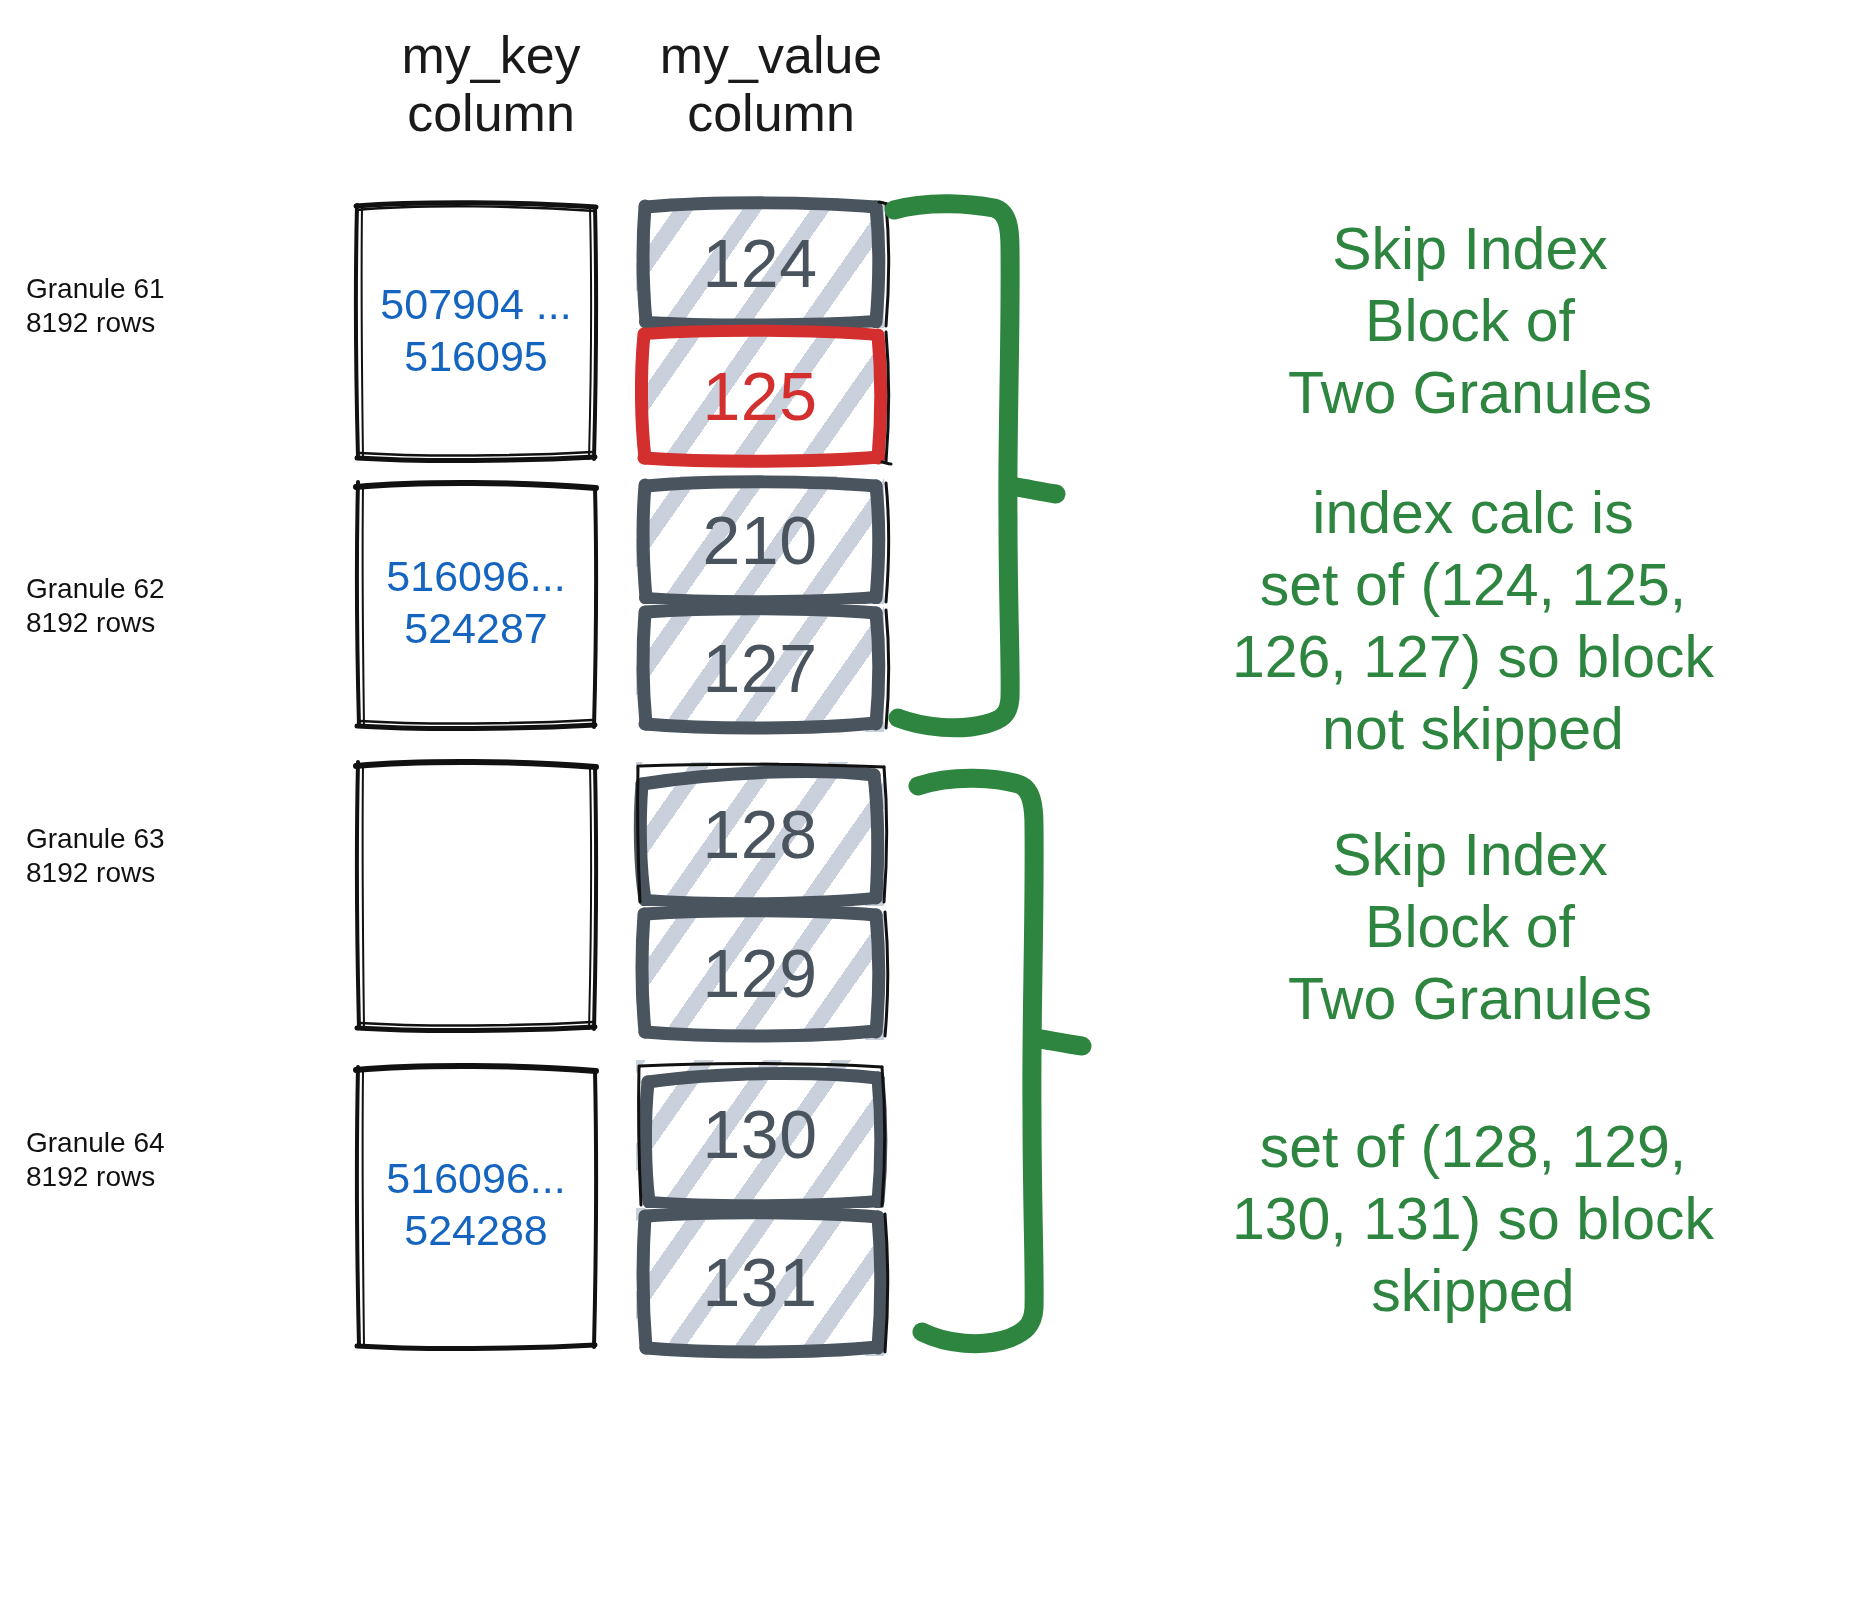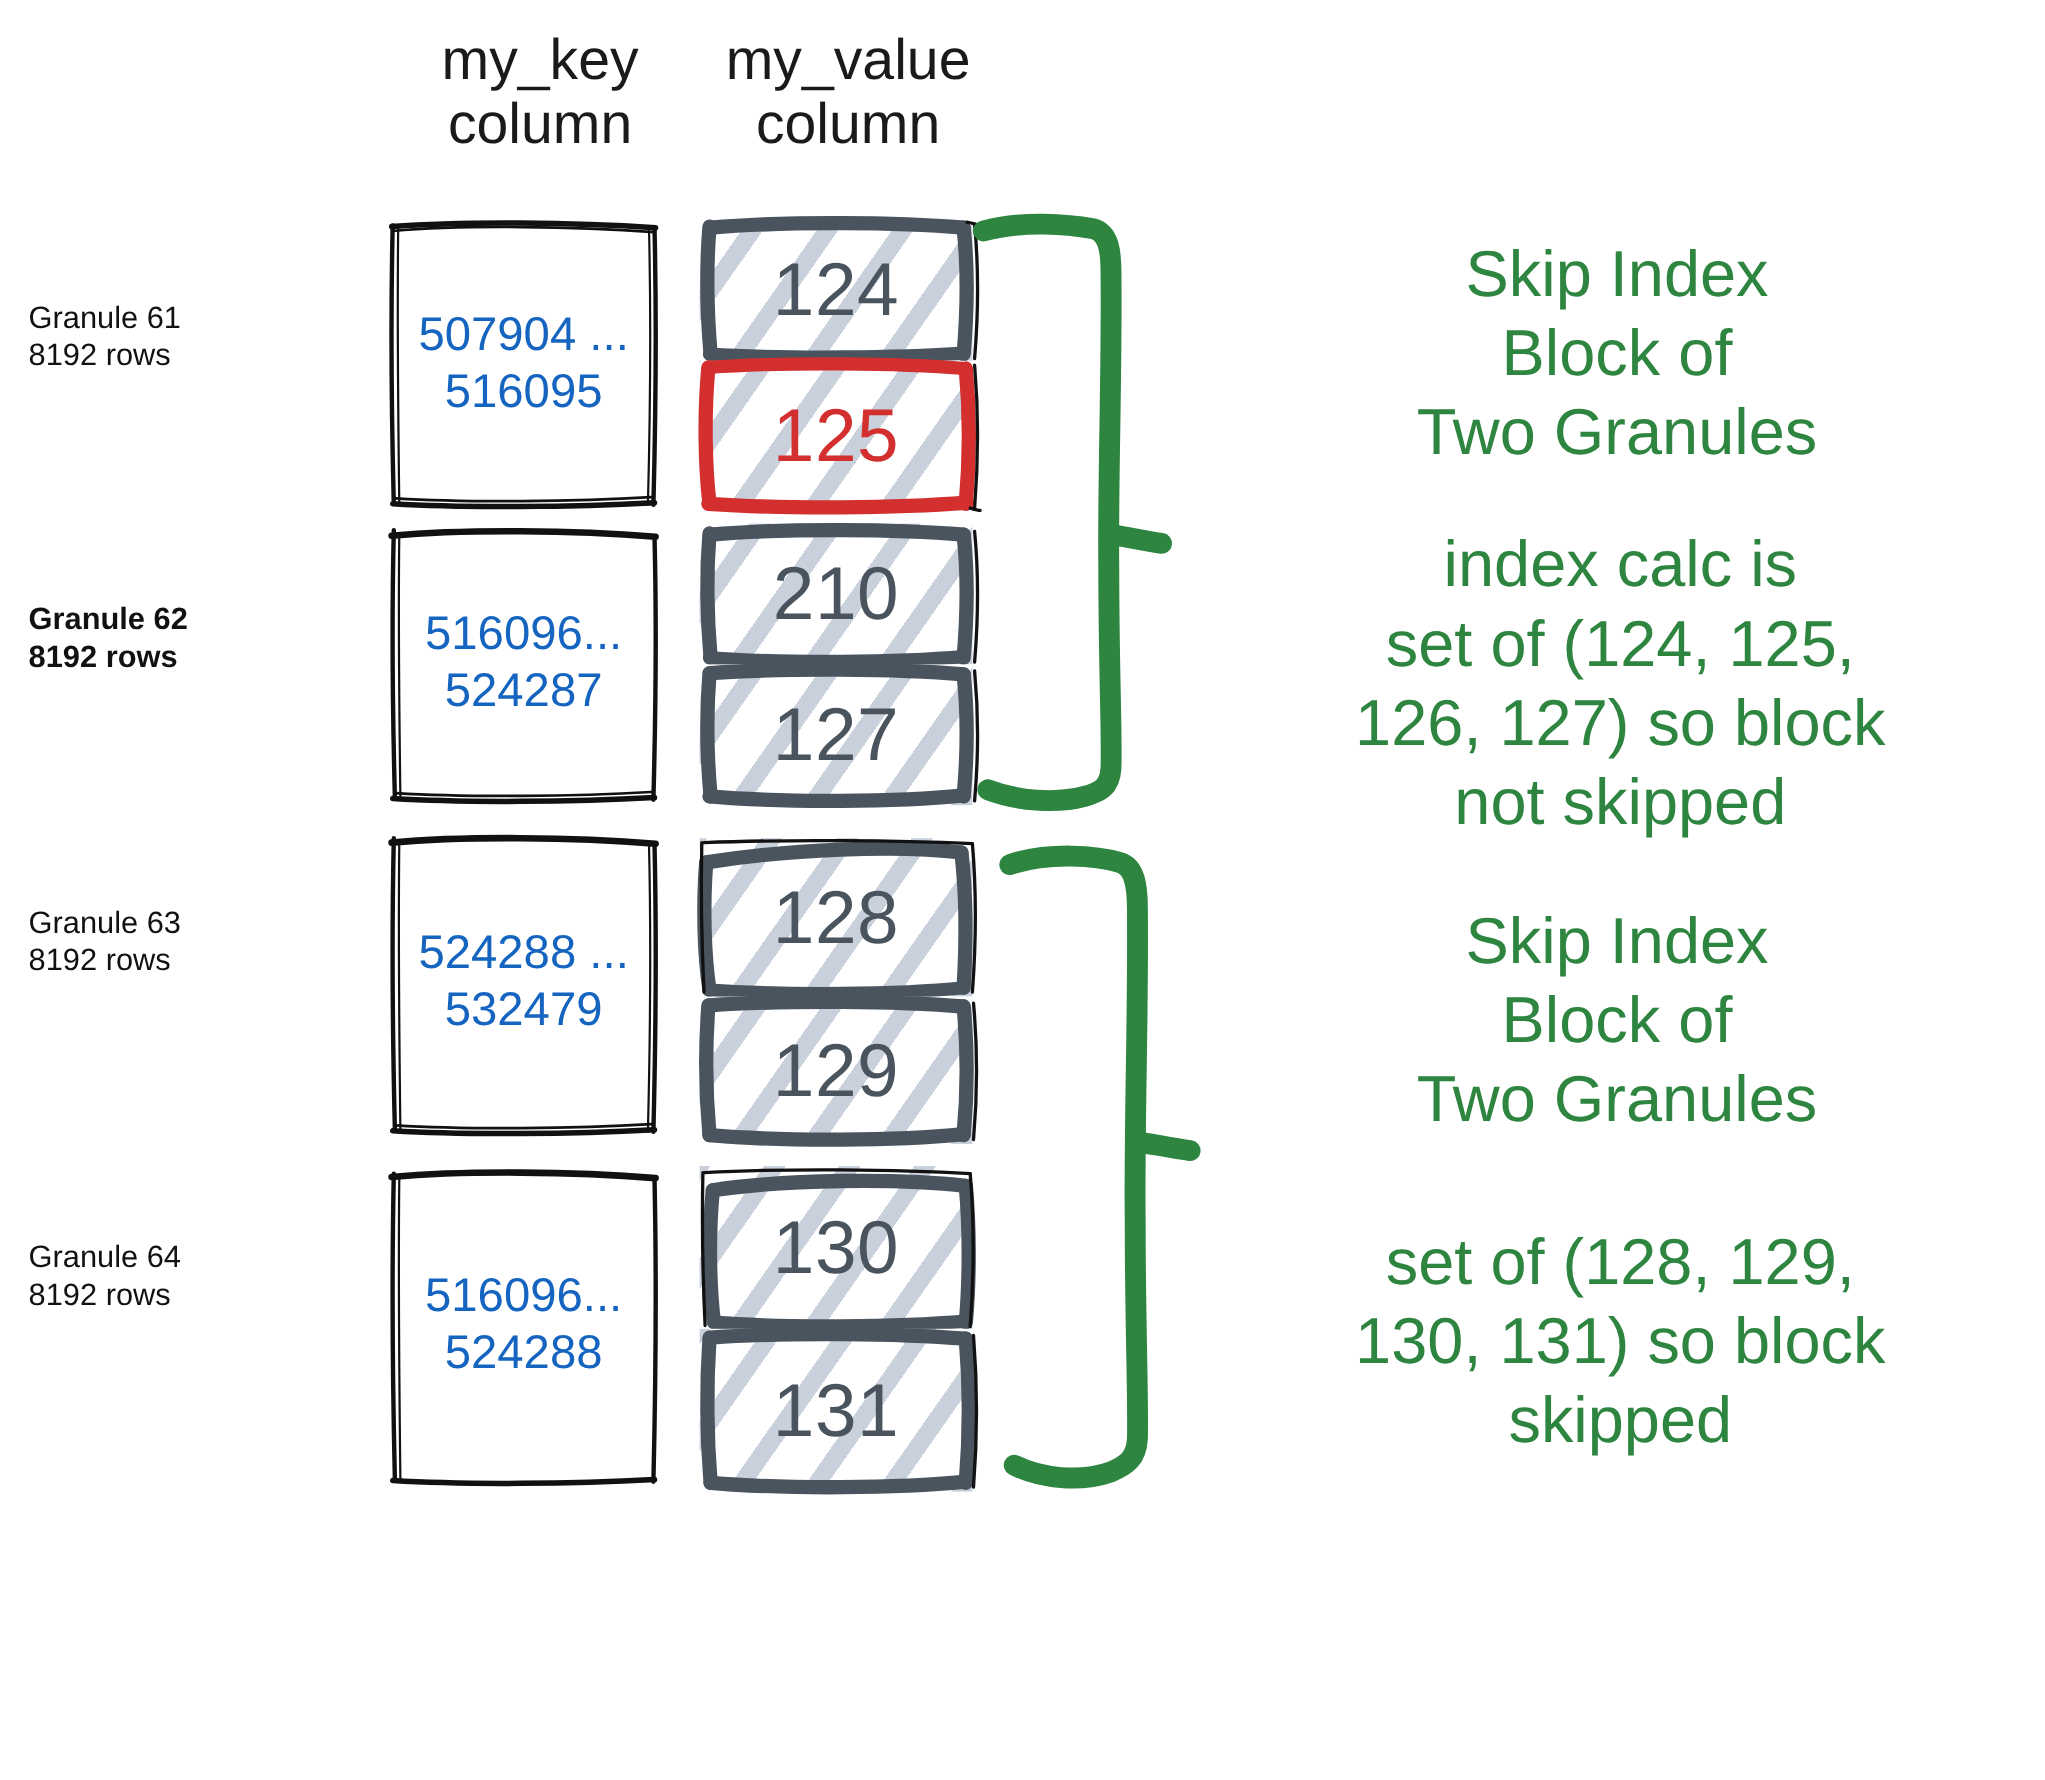--- a/index.html
+++ b/index.html
@@ -164,21 +164,21 @@
     <path d="M8,6 C80,1 180,2 242,7" fill="none" stroke="#d32f2f" stroke-width="12" stroke-linecap="round"></path>
     <path d="M8,6 C4,48 5,96 9,130" fill="none" stroke="#d32f2f" stroke-width="13" stroke-linecap="round"></path>
     <path d="M242,7 C246,50 245,96 242,130" fill="none" stroke="#d32f2f" stroke-width="13" stroke-linecap="round"></path>
     <path d="M8,130 C80,135 180,134 243,129" fill="none" stroke="#d32f2f" stroke-width="13" stroke-linecap="round"></path>
     <path d="M250,4 C254,50 253,96 250,134" fill="none" stroke="#111" stroke-width="3" stroke-linecap="round"></path>
     <path d="M246,134 C250,135 253,136 255,136" fill="none" stroke="#111" stroke-width="3" stroke-linecap="round"></path>
   </svg>
   <div class="val-text flag">125</div>
 </div>
 
-<div class="row-label" style="top:546px;font-weight:bold;">Granule 62
+<div class="row-label" style="top:572px;">Granule 62
 8192 rows</div>
 
 <div class="key-box" style="top:478px; height:252px;">
   <svg viewBox="0 0 248 252" preserveAspectRatio="none">
     <path d="M4,9 C70,3 170,4 244,10" fill="none" stroke="#111" stroke-width="6" stroke-linecap="round"></path>
     <path d="M6,4 C4,86 5,172 7,248" fill="none" stroke="#111" stroke-width="4" stroke-linecap="round"></path>
     <path d="M11,8 C10,88 11,174 12,248" fill="none" stroke="#111" stroke-width="2" stroke-linecap="round"></path>
     <path d="M243,10 C245,88 244,174 242,249" fill="none" stroke="#111" stroke-width="4" stroke-linecap="round"></path>
     <path d="M5,248 C70,252 170,251 243,247" fill="none" stroke="#111" stroke-width="5" stroke-linecap="round"></path>
     <path d="M8,243 C72,247 172,246 240,242" fill="none" stroke="#111" stroke-width="2.5" stroke-linecap="round"></path>
@@ -217,22 +217,20 @@
 <div class="key-box" style="top:758px; height:274px;">
   <svg viewBox="0 0 248 274" preserveAspectRatio="none">
     <path d="M4,8 C70,2 170,3 244,9" fill="none" stroke="#111" stroke-width="6" stroke-linecap="round"></path>
     <path d="M6,4 C4,94 5,188 7,270" fill="none" stroke="#111" stroke-width="4" stroke-linecap="round"></path>
     <path d="M11,7 C10,96 11,190 12,270" fill="none" stroke="#111" stroke-width="2" stroke-linecap="round"></path>
     <path d="M243,9 C245,96 244,190 242,271" fill="none" stroke="#111" stroke-width="4" stroke-linecap="round"></path>
     <path d="M238,10 C240,96 239,190 237,271" fill="none" stroke="#111" stroke-width="2" stroke-linecap="round"></path>
     <path d="M5,270 C70,274 170,273 243,269" fill="none" stroke="#111" stroke-width="5" stroke-linecap="round"></path>
     <path d="M8,265 C72,269 172,268 240,264" fill="none" stroke="#111" stroke-width="2.5" stroke-linecap="round"></path>
   </svg>
-  <div class="key-text" style="top:82px;">524288 ...
-532479</div>
 </div>
 
 <div class="val-cell" style="top:762px; height:144px;">
   <div class="hatch"></div>
   <svg class="frame" viewBox="0 0 248 144" preserveAspectRatio="none">
     <path d="M6,22 C80,10 180,6 238,13" fill="none" stroke="#4a545e" stroke-width="13" stroke-linecap="round"></path>
     <path d="M6,22 C3,60 4,106 9,138" fill="none" stroke="#4a545e" stroke-width="13" stroke-linecap="round"></path>
     <path d="M238,13 C243,56 242,104 240,136" fill="none" stroke="#4a545e" stroke-width="13" stroke-linecap="round"></path>
     <path d="M9,138 C80,143 180,142 240,136" fill="none" stroke="#4a545e" stroke-width="12" stroke-linecap="round"></path>
     <path d="M248,5 C252,52 251,100 248,140" fill="none" stroke="#111" stroke-width="3" stroke-linecap="round"></path>

